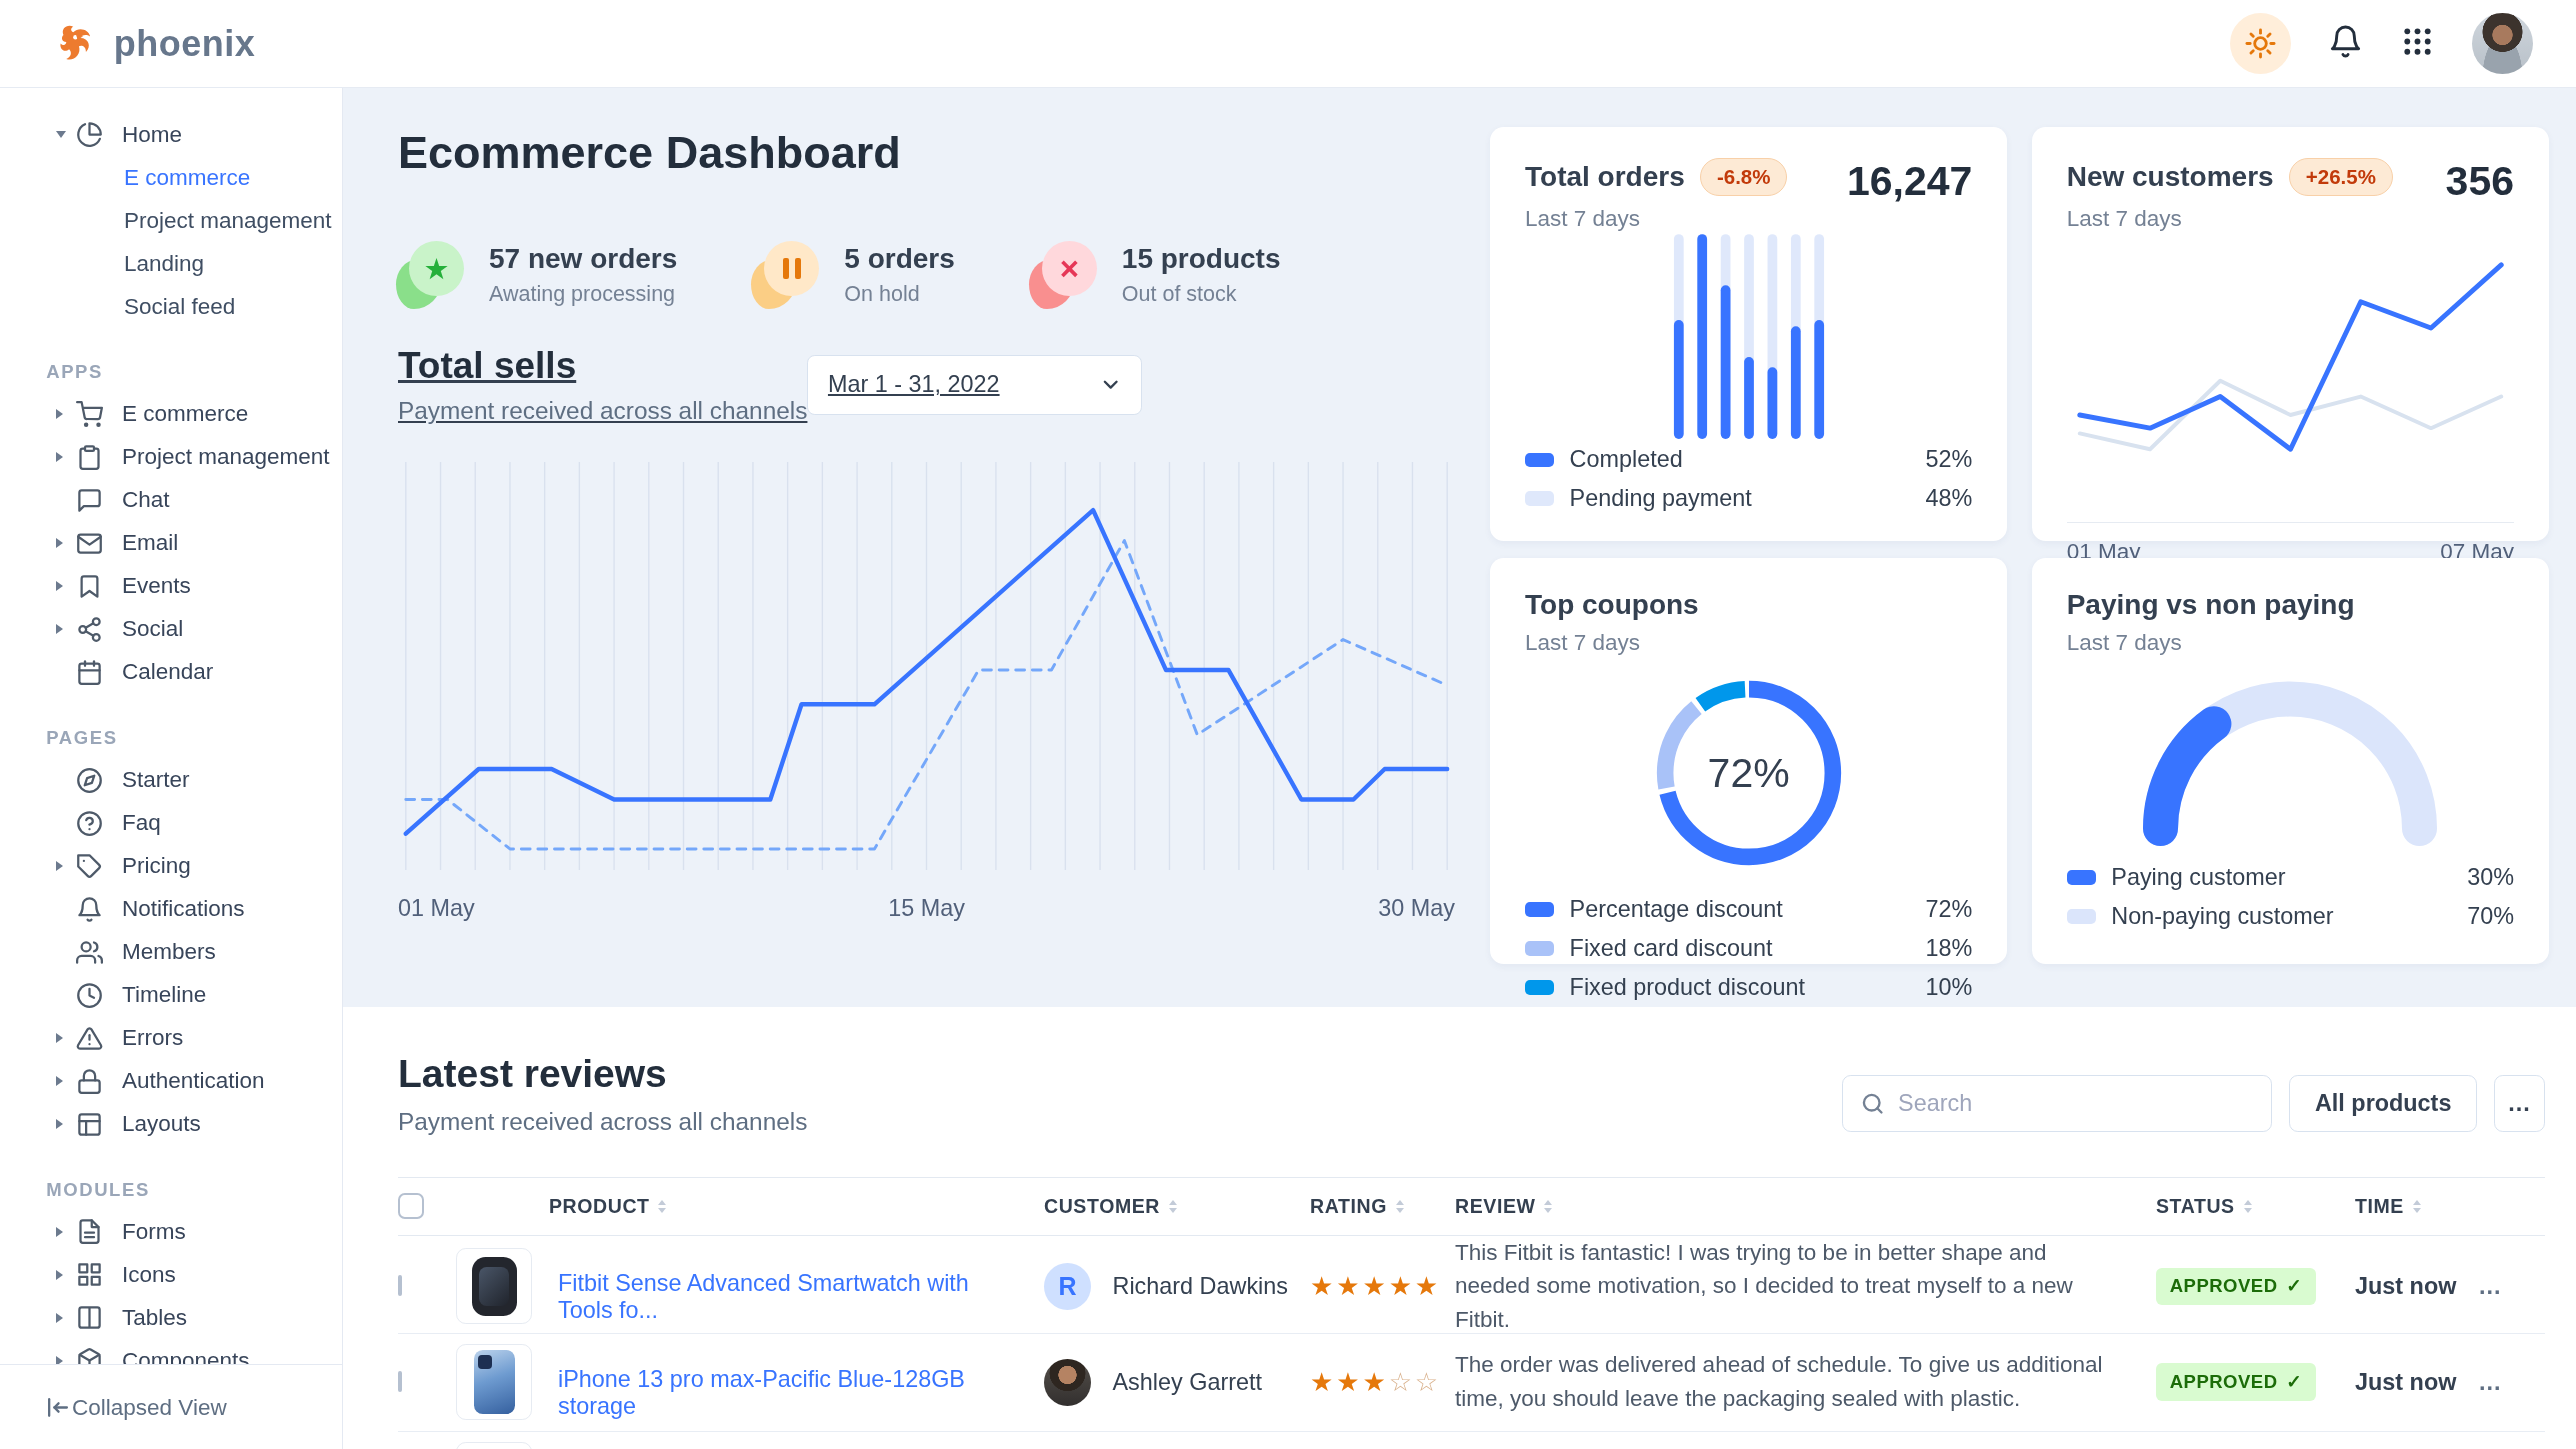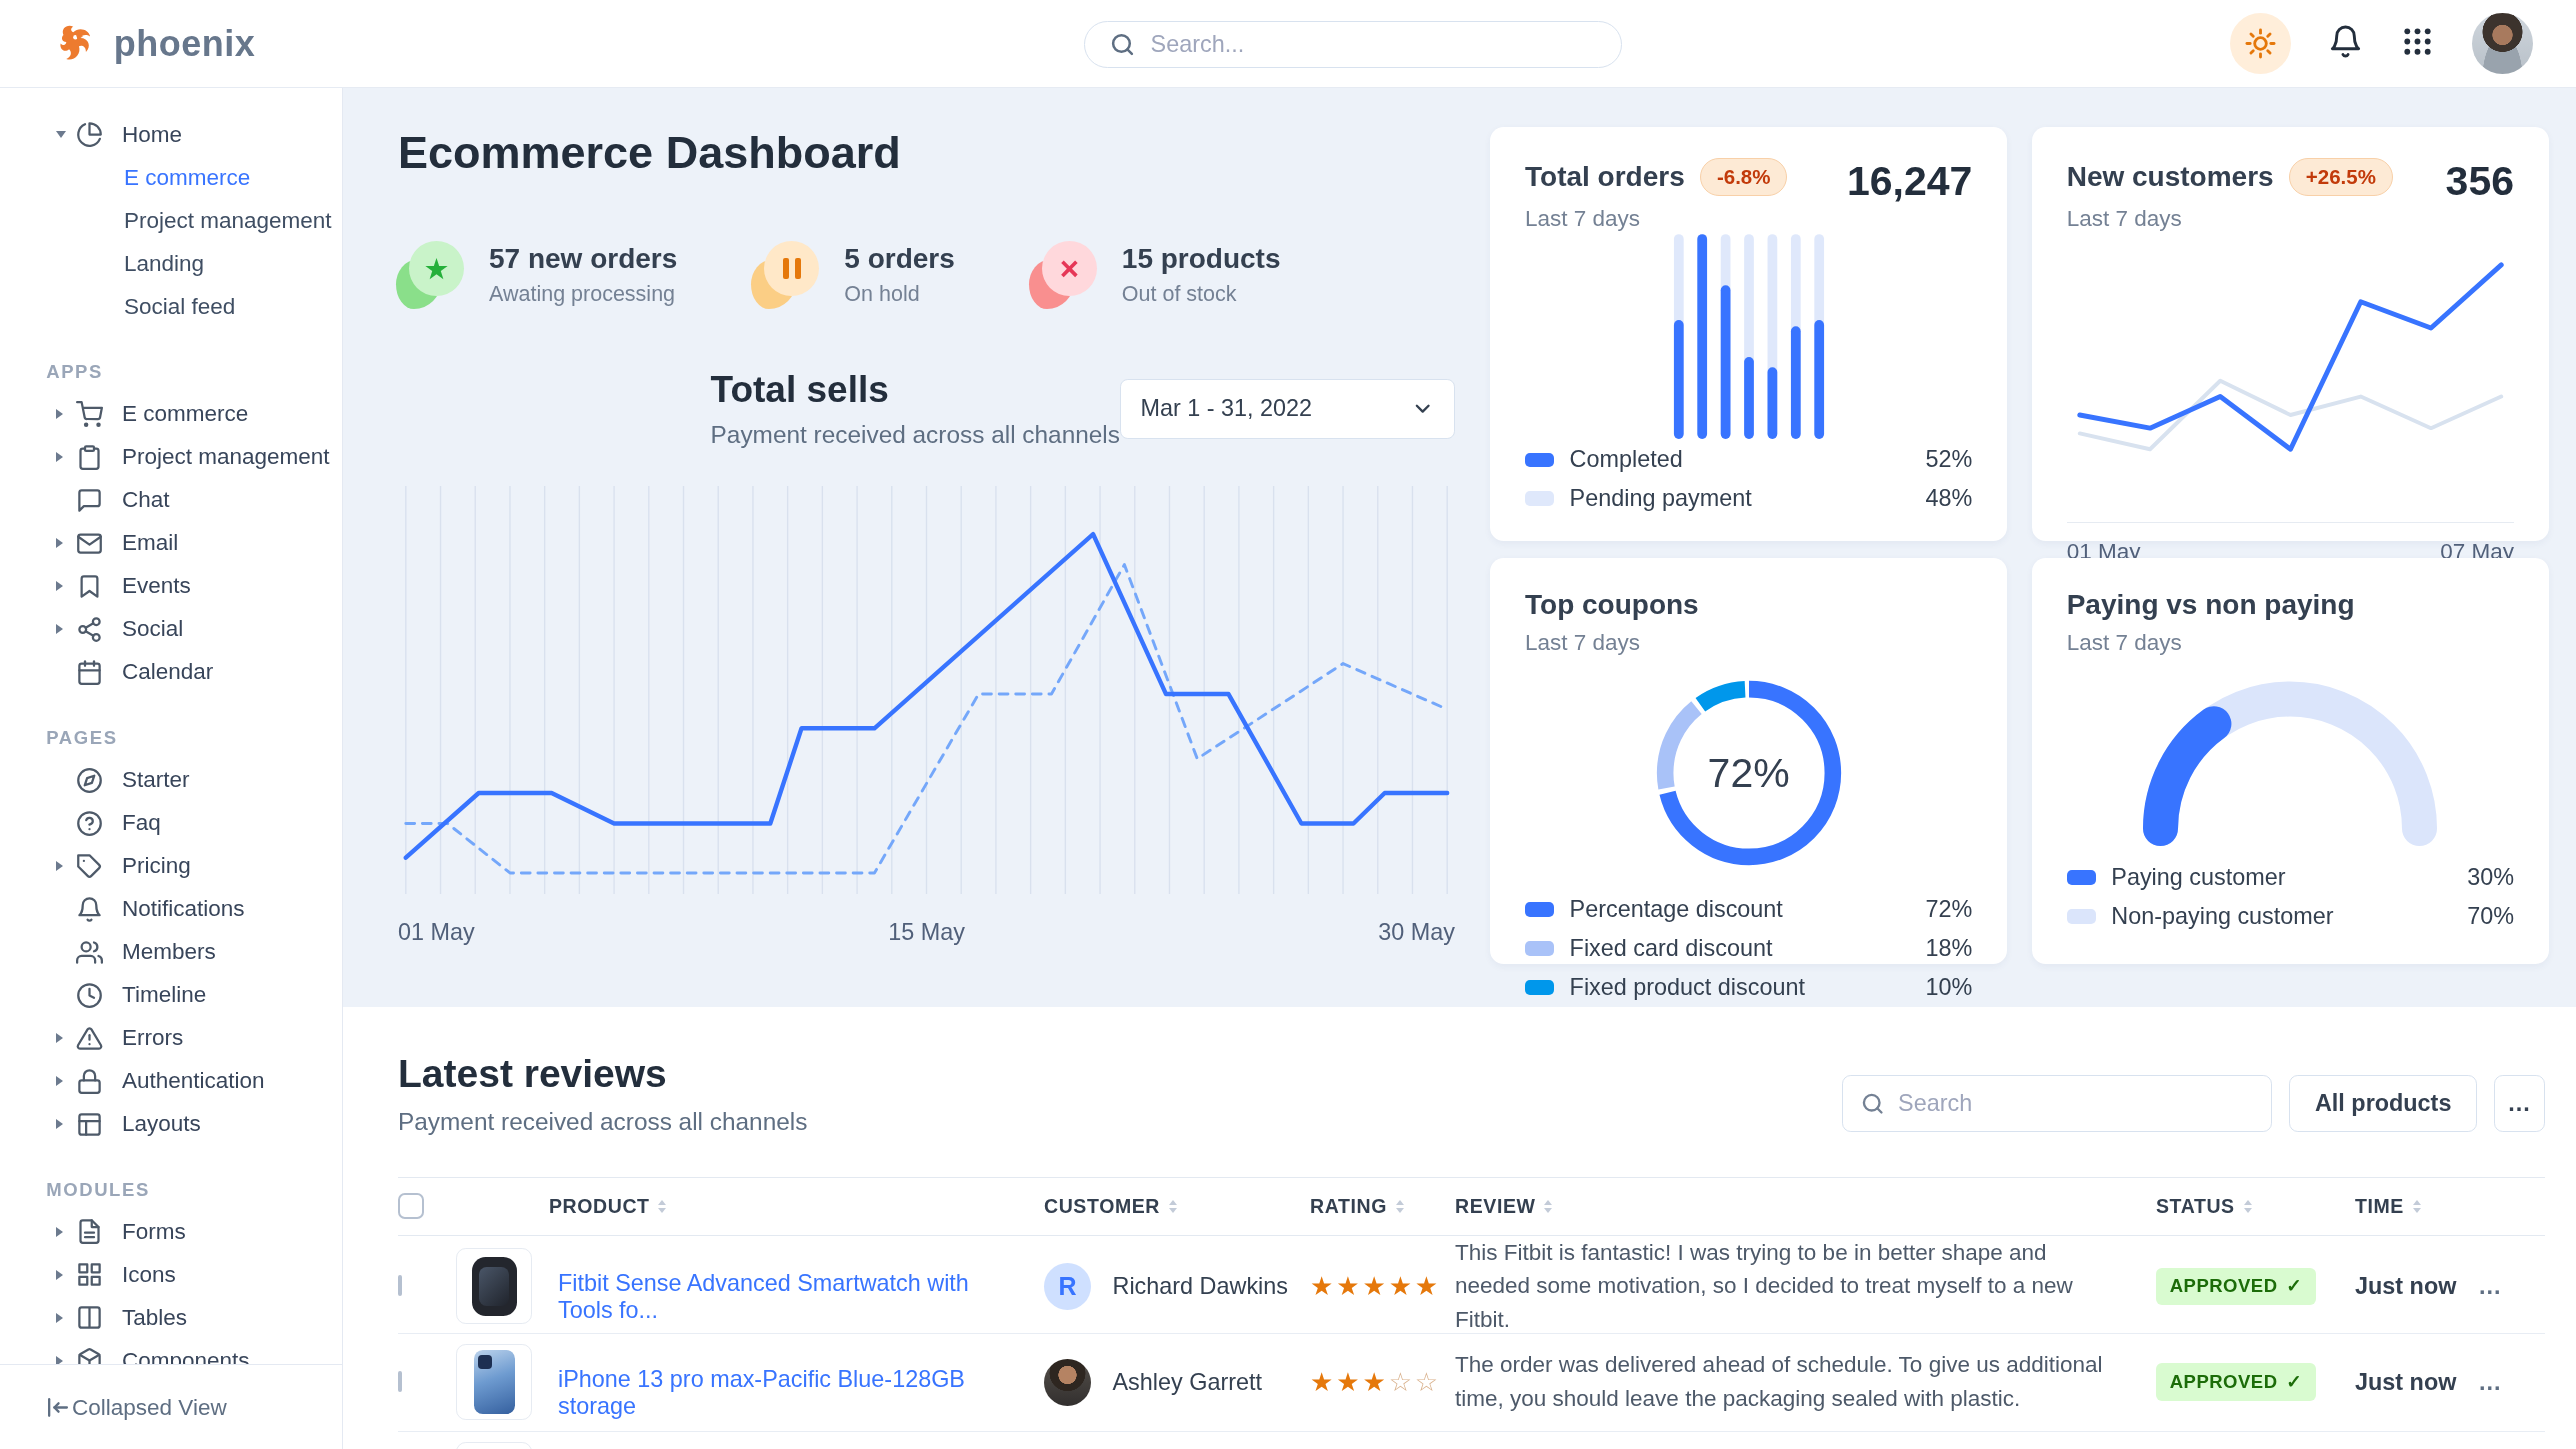--- a/index.html
+++ b/index.html
@@ -75,21 +75,21 @@
   .stat.success .stat-circle { background:#c9f3c9; color:#25b03a; font-size:29px; }
   .stat.warning .stat-blob { background:#fbce85; }
   .stat.warning .stat-circle { background:#ffe8c8; }
   .stat.danger .stat-blob { background:#f98f8f; }
   .stat.danger .stat-circle { background:#ffd8dc; color:#e63757; font-size:33px; font-weight:700; }
   .pause-bars { display:flex; gap:5.9px; }
   .pause-bars i { display:block; width:5.9px; height:21.5px; background:#e5780b; border-radius:2px; }
   .stat-value { font-size:28px; font-weight:700; color:#344050; }
   .stat-sub { font-size:21.5px; color:#748194; margin-top:7.8px; }
 
-  .sells-head { display:flex; justify-content:flex-end; align-items:center; margin-top:60px; }
+  .sells-head { display:flex; justify-content:flex-start; align-items:center; margin-top:36px;text-decoration:underline; }
   .sells-title { font-size:37px; font-weight:700; color:#232e3c; }
   .sells-subtitle { font-size:24.4px; color:#5e6e82; margin-top:9.8px; }
   .date-select { width:335px; height:60px; background:#fff; border:1px solid #d8e2ef;
     border-radius:7.8px; display:flex; align-items:center; justify-content:space-between;
     padding:0 19.5px; font-size:23.4px; color:#344050; cursor:pointer; }
   .date-select svg { width:23.4px; height:23.4px; color:#344050; }
   .sells-chart { margin-top:33px; }
   .sells-labels { position:relative; display:flex; justify-content:space-between;
     font-size:23.4px; color:#51607a; margin-top:13.7px; }
   .sells-labels .mid { position:absolute; left:50%; transform:translateX(-50%); }
@@ -187,27 +187,20 @@
 
 <header class="topbar">
   <div class="logo">
     <svg width="45" height="45" viewBox="0 0 32 32">
       <path fill="#ed7b2f" d="M6 10 C4 5 9 2 13 4 C11 5 11 7 13 8 C17 4 24 6 25 11 C22 9 19 10 18 12 C24 12 26 18 22 22 C22 18 19 17 17 18 C19 24 13 29 8 27 C12 25 12 22 10 20 C7 23 3 20 4 16 C6 18 8 17 8 15 C5 15 4 12 6 10 Z"></path>
       <circle fill="#fff" cx="14.5" cy="11.5" r="1.6"></circle>
       <path fill="#ed7b2f" d="M15 10 l5 1 -4 2 z"></path>
     </svg>
     <span class="logo-text">phoenix</span>
   </div>
-  <div class="topbar-search">
-    <svg viewBox="0 0 24 24" fill="none" stroke="currentColor" stroke-width="2.4" stroke-linecap="round">
-        <circle cx="11" cy="11" r="8"></circle>
-        <line x1="21" y1="21" x2="16.65" y2="16.65"></line>
-      </svg>
-    <input type="text" placeholder="Search..." style="">
-  </div>
   <div class="topbar-right">
     <div class="theme-btn">
       <svg viewBox="0 0 24 24" fill="none" stroke="currentColor" stroke-width="2.2" stroke-linecap="round">
           <circle cx="12" cy="12" r="4.5"></circle>
           <line x1="12" y1="1.5" x2="12" y2="4"></line>
           <line x1="12" y1="20" x2="12" y2="22.5"></line>
           <line x1="1.5" y1="12" x2="4" y2="12"></line>
           <line x1="20" y1="12" x2="22.5" y2="12"></line>
           <line x1="4.6" y1="4.6" x2="6.4" y2="6.4"></line>
           <line x1="17.6" y1="17.6" x2="19.4" y2="19.4"></line>

